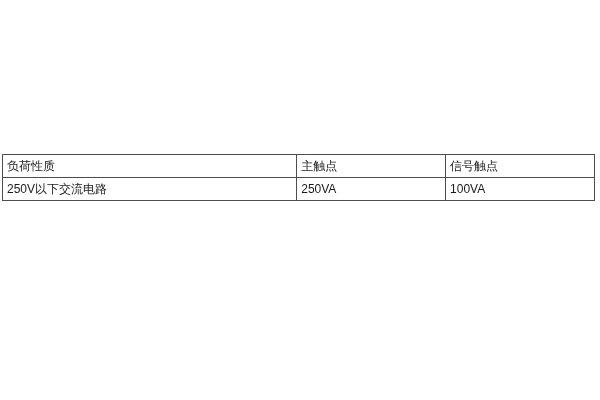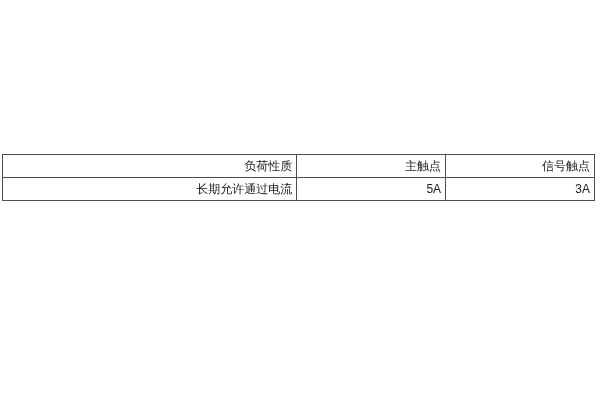--- a/index.html
+++ b/index.html
@@ -28,21 +28,21 @@
     color: #1a1a1a;
   }
   table.spec-table col.c1 { width: 49.7%; }
   table.spec-table col.c2 { width: 25.15%; }
   table.spec-table col.c3 { width: 25.15%; }
   table.spec-table th,
   table.spec-table td {
     border: 1px solid #4d4d4d;
     height: 22px;
     padding: 0 4px;
-    text-align: right;
+    text-align: left;
     vertical-align: middle;
     font-weight: normal;
     white-space: nowrap;
     overflow: hidden;
     line-height: 22px;
   }
 </style>
 </head>
 <body>
 
@@ -55,19 +55,19 @@
     </colgroup>
     <thead>
       <tr>
         <th>负荷性质</th>
         <th>主触点</th>
         <th>信号触点</th>
       </tr>
     </thead>
     <tbody>
       <tr>
-        <td>长期允许通过电流</td>
-        <td>5A</td>
-        <td>3A</td>
+        <td>250V以下交流电路</td>
+        <td>250VA</td>
+        <td>100VA</td>
       </tr>
     </tbody>
   </table>
 </div>
 
 </body></html>

